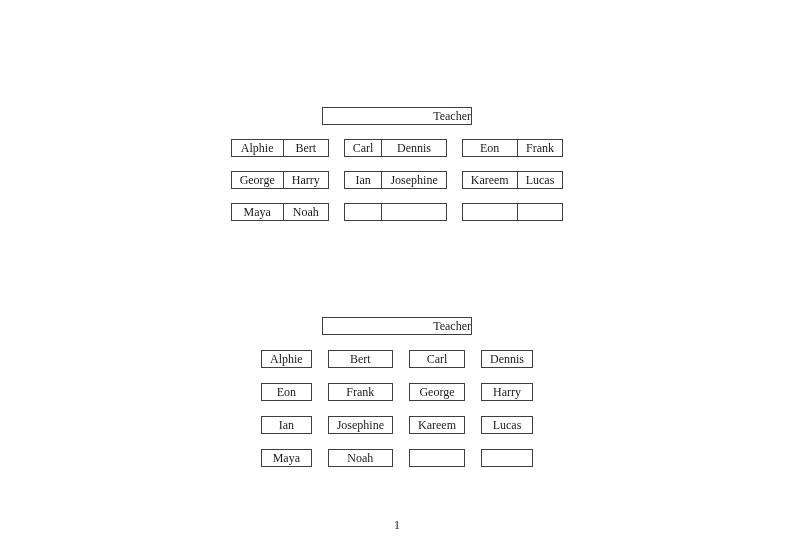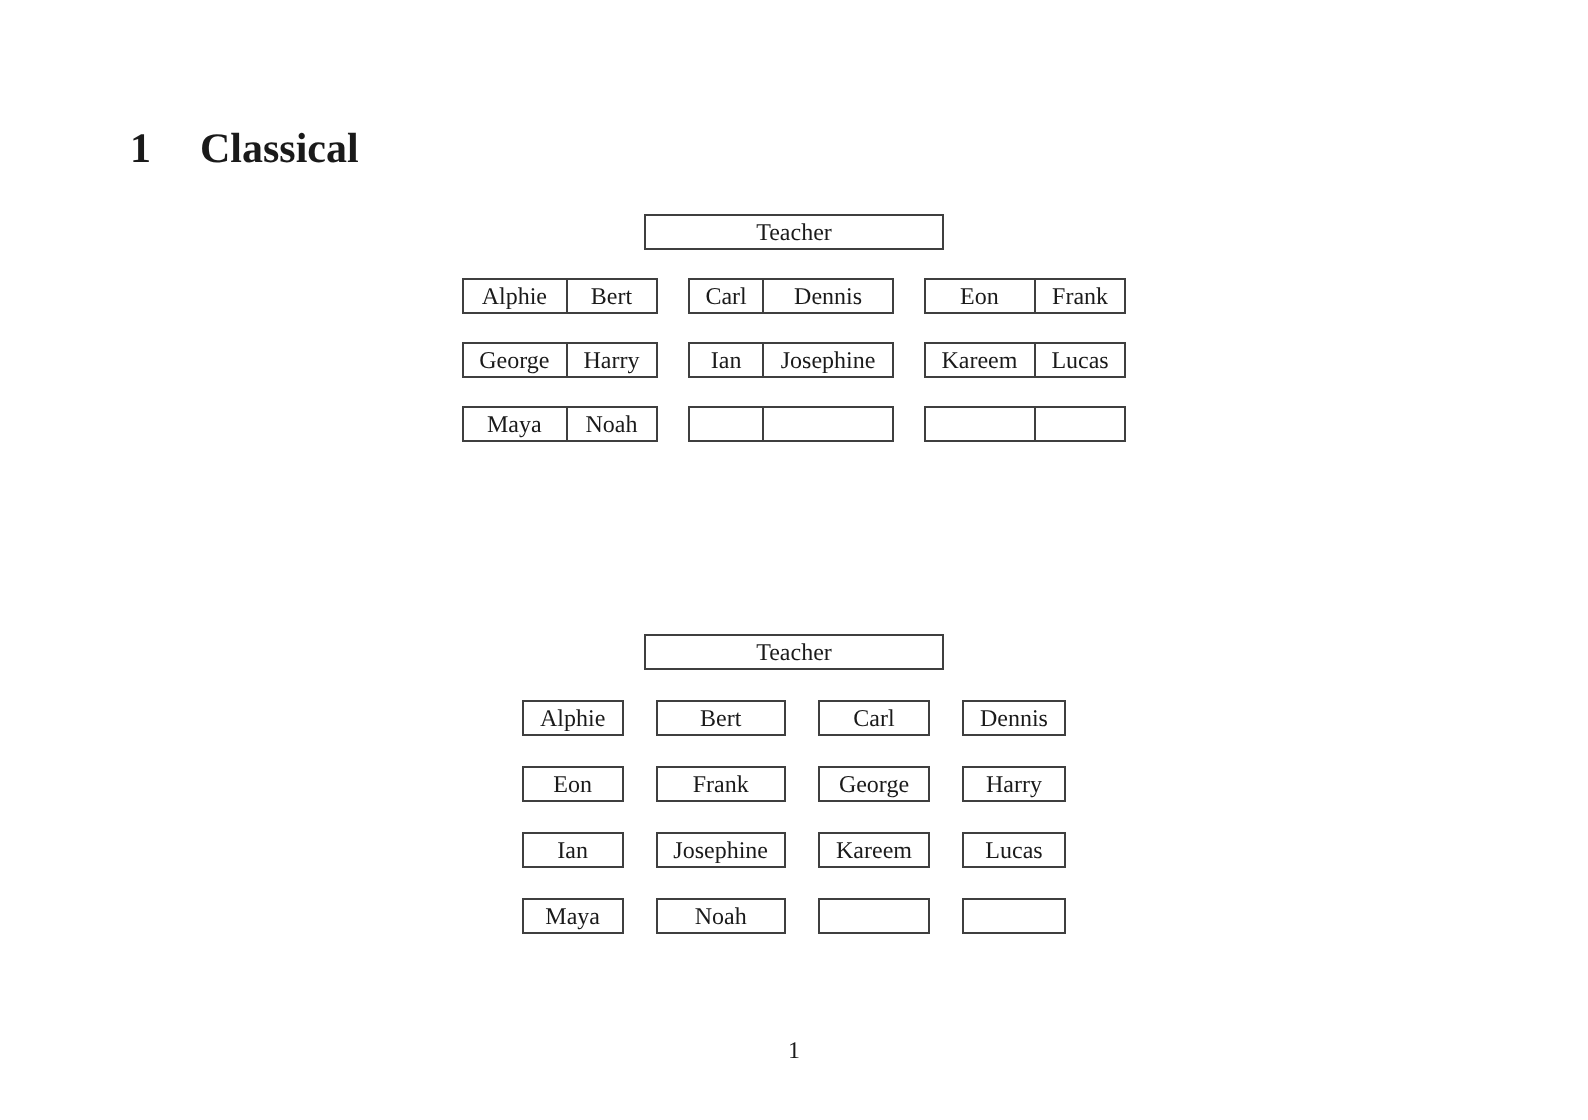--- a/index.html
+++ b/index.html
@@ -27,21 +27,21 @@
     right: 0;
     display: flex;
     flex-direction: column;
     align-items: center;
   }
   .teacher-box {
     box-sizing: border-box;
     width: 150px;
     height: 18px;
     border: 1px solid #3f3f3f;
-    text-align: center;
+    text-align: right;
     font-size: 12px;
     line-height: 16px;
   }
   .cols { display: flex; align-items: flex-start; }
   .classical-cols { gap: 15px; }
   .dist-cols { gap: 16px; }
   table.deskcol { border-collapse: separate; }
   .classical-cols table.deskcol { border-spacing: 0 14px; }
   .dist-cols table.deskcol { border-spacing: 0 15px; }
   table.deskcol td {
@@ -63,23 +63,20 @@
     top: 518px;
     text-align: center;
     font-size: 12px;
   }
 </style>
 </head>
 <body>
 
 <div class="page">
 
-  <div class="section-heading" style="top:62px">
-    <span class="sec-num">1</span><span class="sec-title">Classical</span>
-  </div>
 
   <div class="diagram" style="top:107px">
     <div class="teacher-box">Teacher</div>
     <div class="cols classical-cols">
 
       <table class="deskcol">
         <tbody>
             <tr>
           <td>Alphie</td>
           <td>Bert</td>

